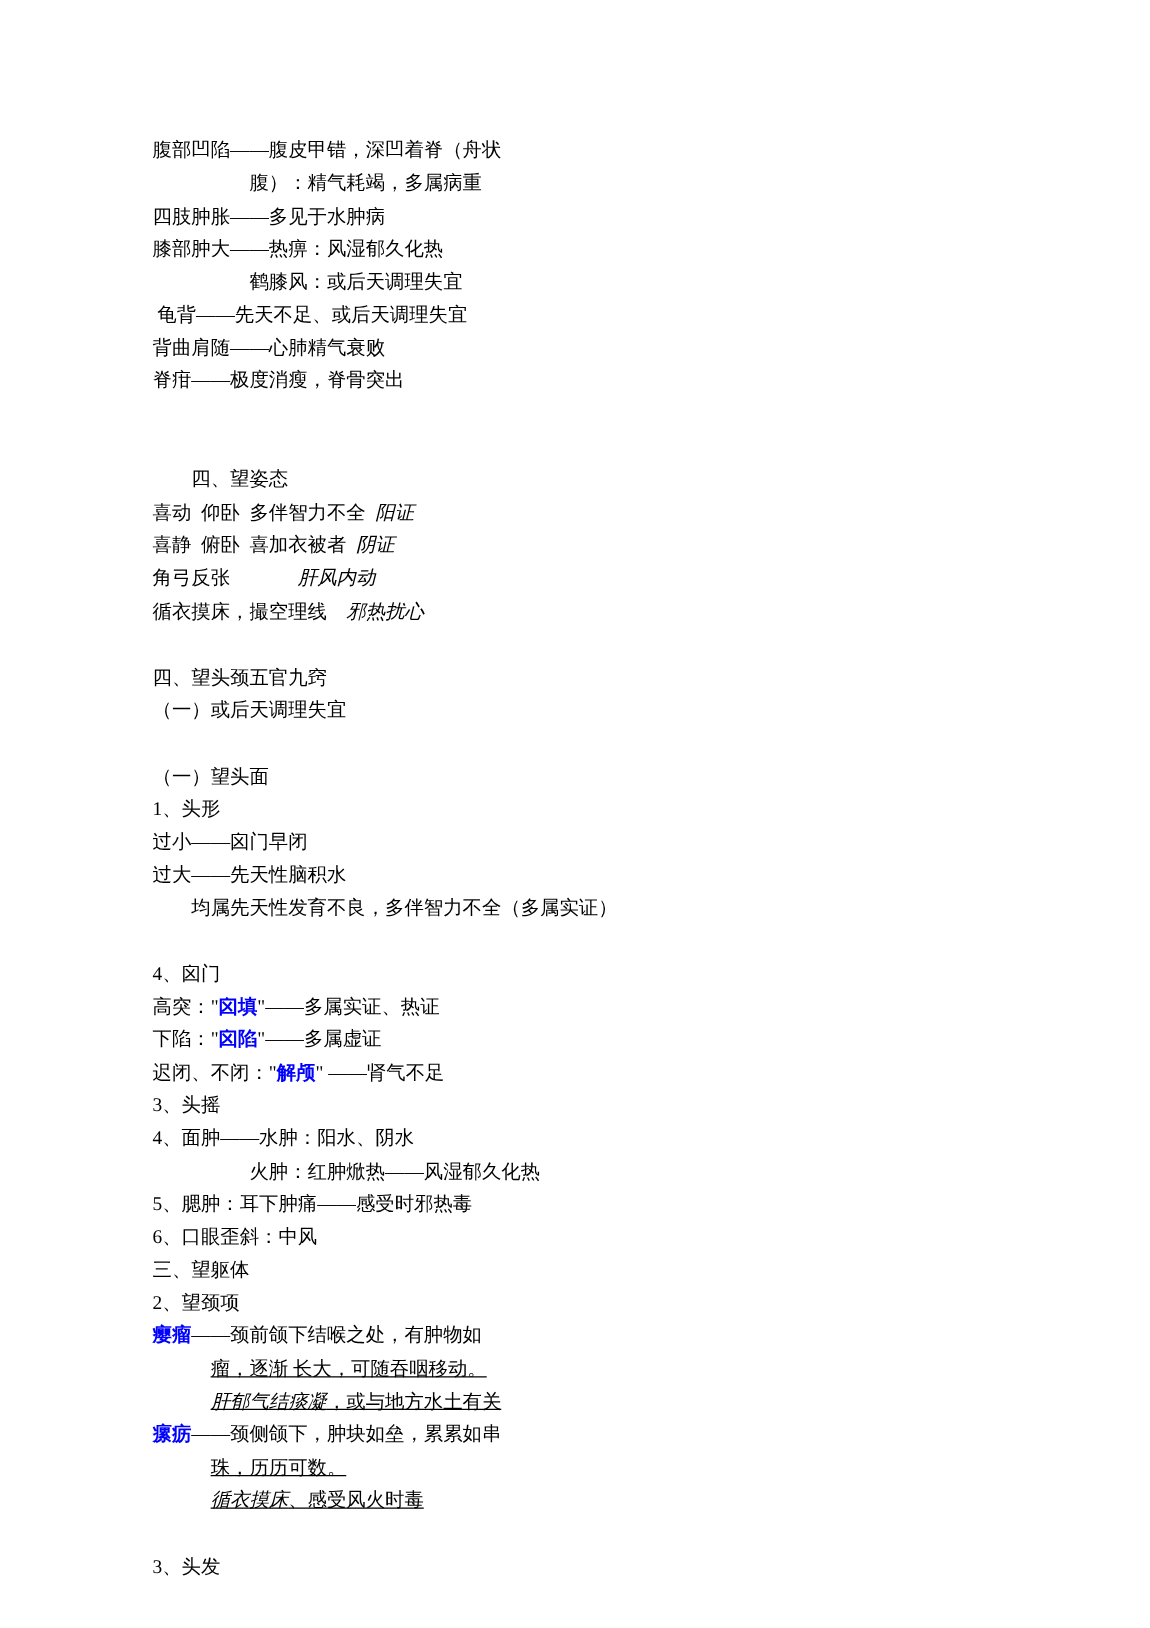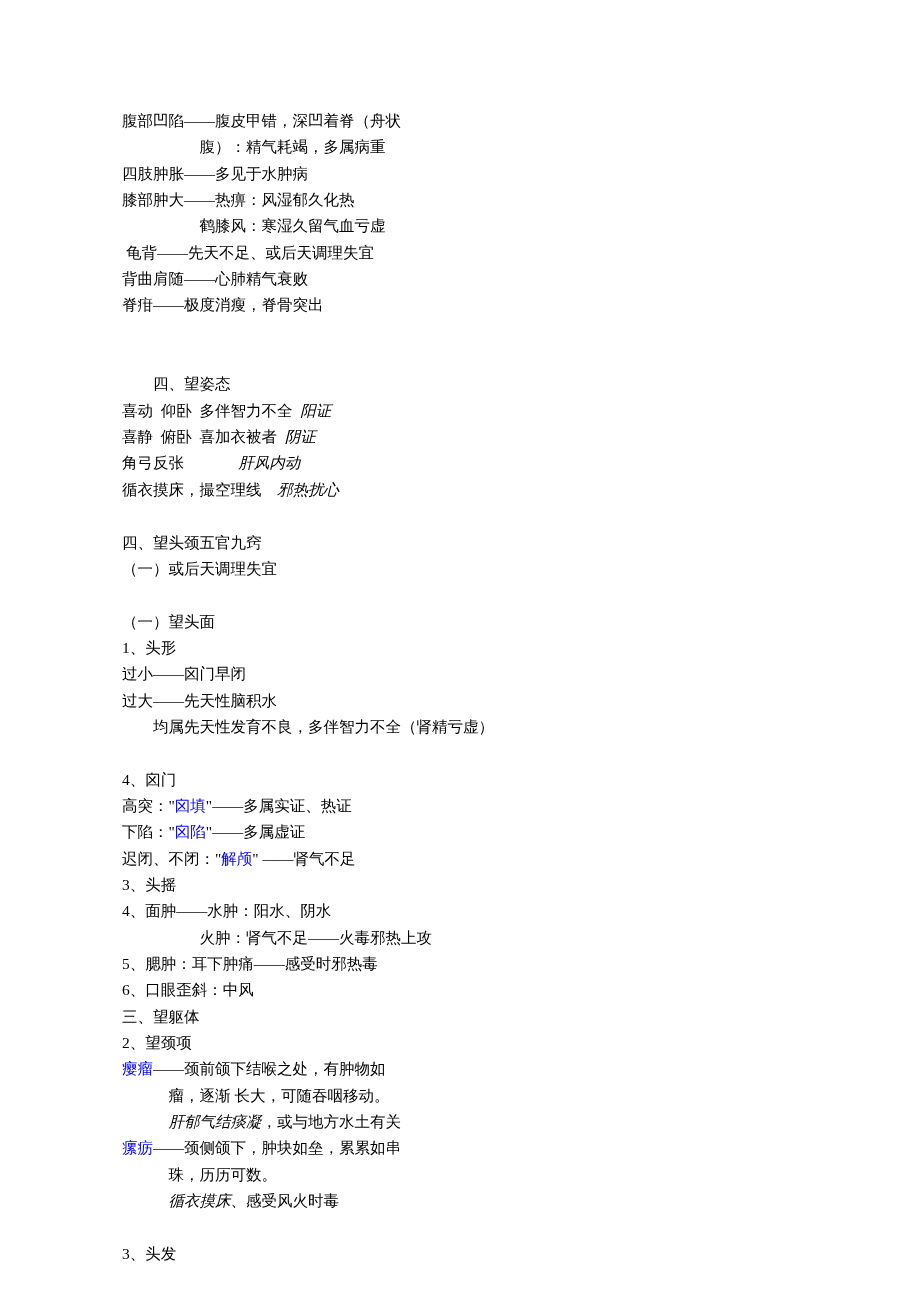--- a/index.html
+++ b/index.html
@@ -20,43 +20,45 @@
       white-space: pre;
     }
     .indent-1 {
       padding-left: 2em;
     }
     .indent-2 {
       padding-left: 5em;
     }
     .indent-blank {
       padding-left: 3em;
+      text-decoration: underline;
     }
     .italic {
       font-style: italic;
     }
     .spacer {
       height: 1.7em;
     }
     .link {
       color: #0000ff;
+      font-weight: bold;
     }
     .section-indent {
       display: inline-block;
       width: 2em;
     }
   </style>
 </head>
 <body>
 
 <div class="line">腹部凹陷——腹皮甲错，深凹着脊（舟状</div>
 <div class="line indent-2">腹）：精气耗竭，多属病重</div>
 <div class="line">四肢肿胀——多见于水肿病</div>
 <div class="line">膝部肿大——热痹：风湿郁久化热</div>
-<div class="line indent-2">鹤膝风：寒湿久留气血亏虚</div>
+<div class="line indent-2">鹤膝风：或后天调理失宜</div>
 <div class="line"> 龟背——先天不足、或后天调理失宜</div>
 <div class="line">背曲肩随——心肺精气衰败</div>
 <div class="line">脊疳——极度消瘦，脊骨突出</div>
 
 <div class="spacer"></div>
 <div class="spacer"></div>
 
 <div class="line"><span class="section-indent"></span><span>四、望姿态</span></div>
 
 <div class="line"><span>喜动</span>  <span>仰卧</span>  <span>多伴智力不全</span>  <span class="italic">阳证</span></div>
@@ -71,32 +73,32 @@
 
 <div class="line">四、望头颈五官九窍</div>
 <div class="line">（一）或后天调理失宜</div>
 
 <div class="spacer"></div>
 
 <div class="line">（一）望头面</div>
 <div class="line">1、头形</div>
 <div class="line">过小——囟门早闭</div>
 <div class="line">过大——先天性脑积水</div>
-<div class="line indent-1">均属先天性发育不良，多伴智力不全（肾精亏虚）</div>
+<div class="line indent-1">均属先天性发育不良，多伴智力不全（多属实证）</div>
 
 <div class="spacer"></div>
 
 <div class="line">4、囟门</div>
 <div class="line"><span>高突："</span><span class="link">囟填</span><span>"——多属实证、热证</span></div>
 <div class="line"><span>下陷："</span><span class="link">囟陷</span><span>"——多属虚证</span></div>
 <div class="line"><span>迟闭、不闭："</span><span class="link">解颅</span><span>" ——肾气不足</span></div>
 
 <div class="line">3、头摇</div>
 <div class="line">4、面肿——水肿：阳水、阴水</div>
-<div class="line indent-2">火肿：肾气不足——火毒邪热上攻</div>
+<div class="line indent-2">火肿：红肿焮热——风湿郁久化热</div>
 <div class="line">5、腮肿：耳下肿痛——感受时邪热毒</div>
 <div class="line">6、口眼歪斜：中风</div>
 <div class="line">三、望躯体</div>
 <div class="line">2、望颈项</div>
 
 <div class="line"><span class="link">瘿瘤</span><span>——颈前颌下结喉之处，有肿物如</span></div>
 <div class="line indent-blank">瘤，逐渐 长大，可随吞咽移动。</div>
 <div class="line indent-blank"><span class="italic">肝郁气结痰凝</span><span>，或与地方水土有关</span></div>
 
 <div class="line"><span class="link">瘰疬</span><span>——颈侧颌下，肿块如垒，累累如串</span></div>

